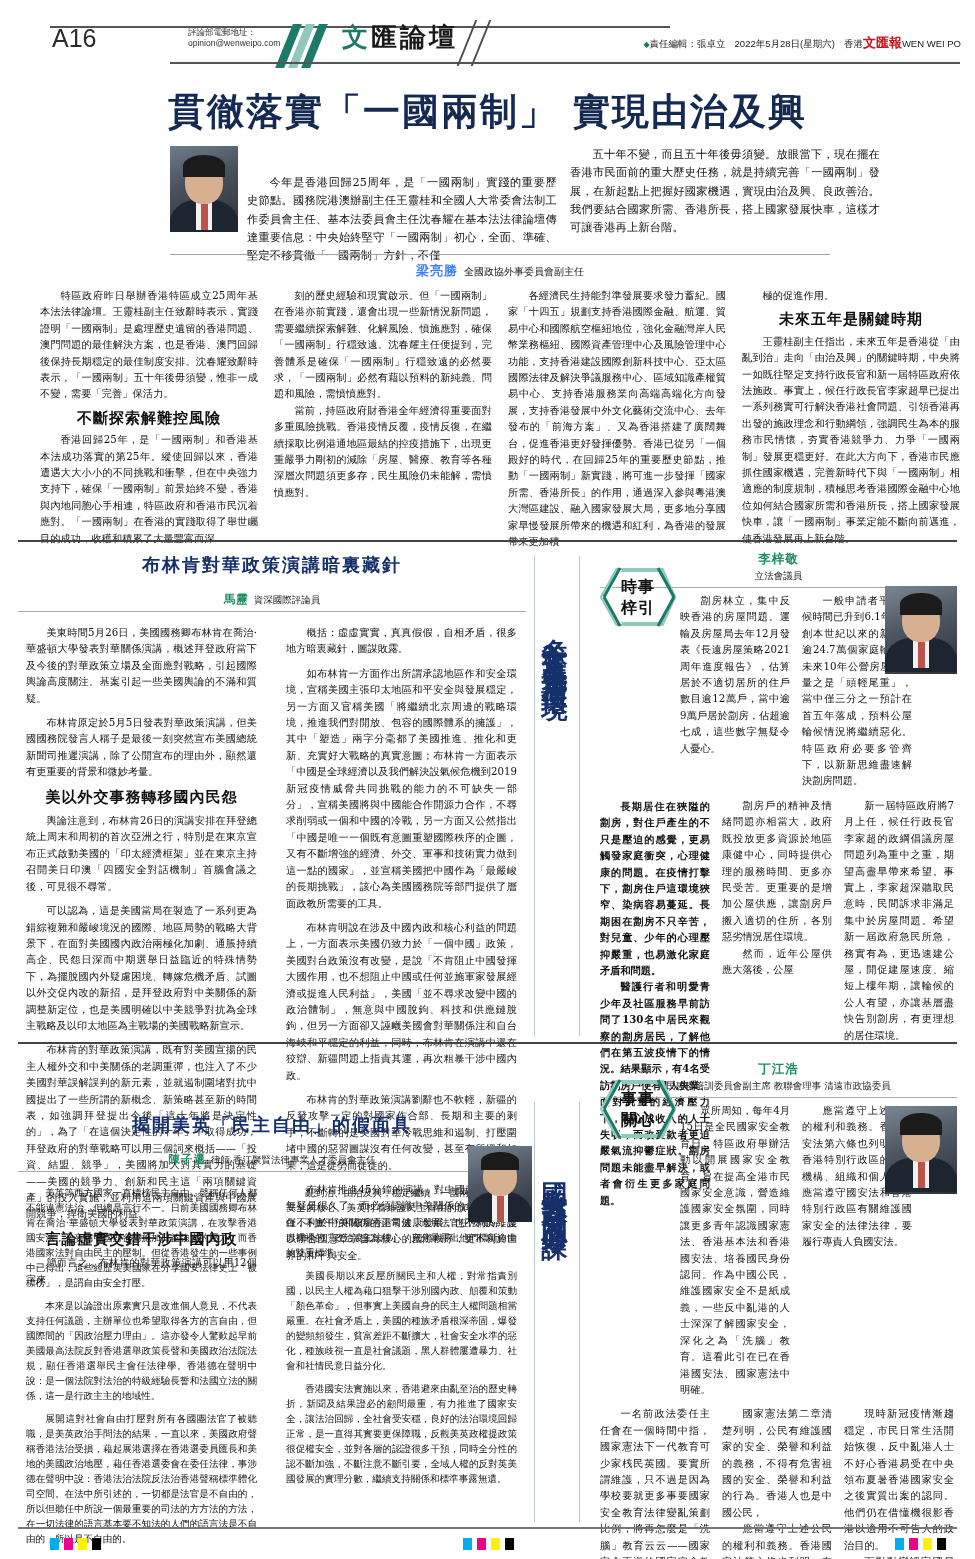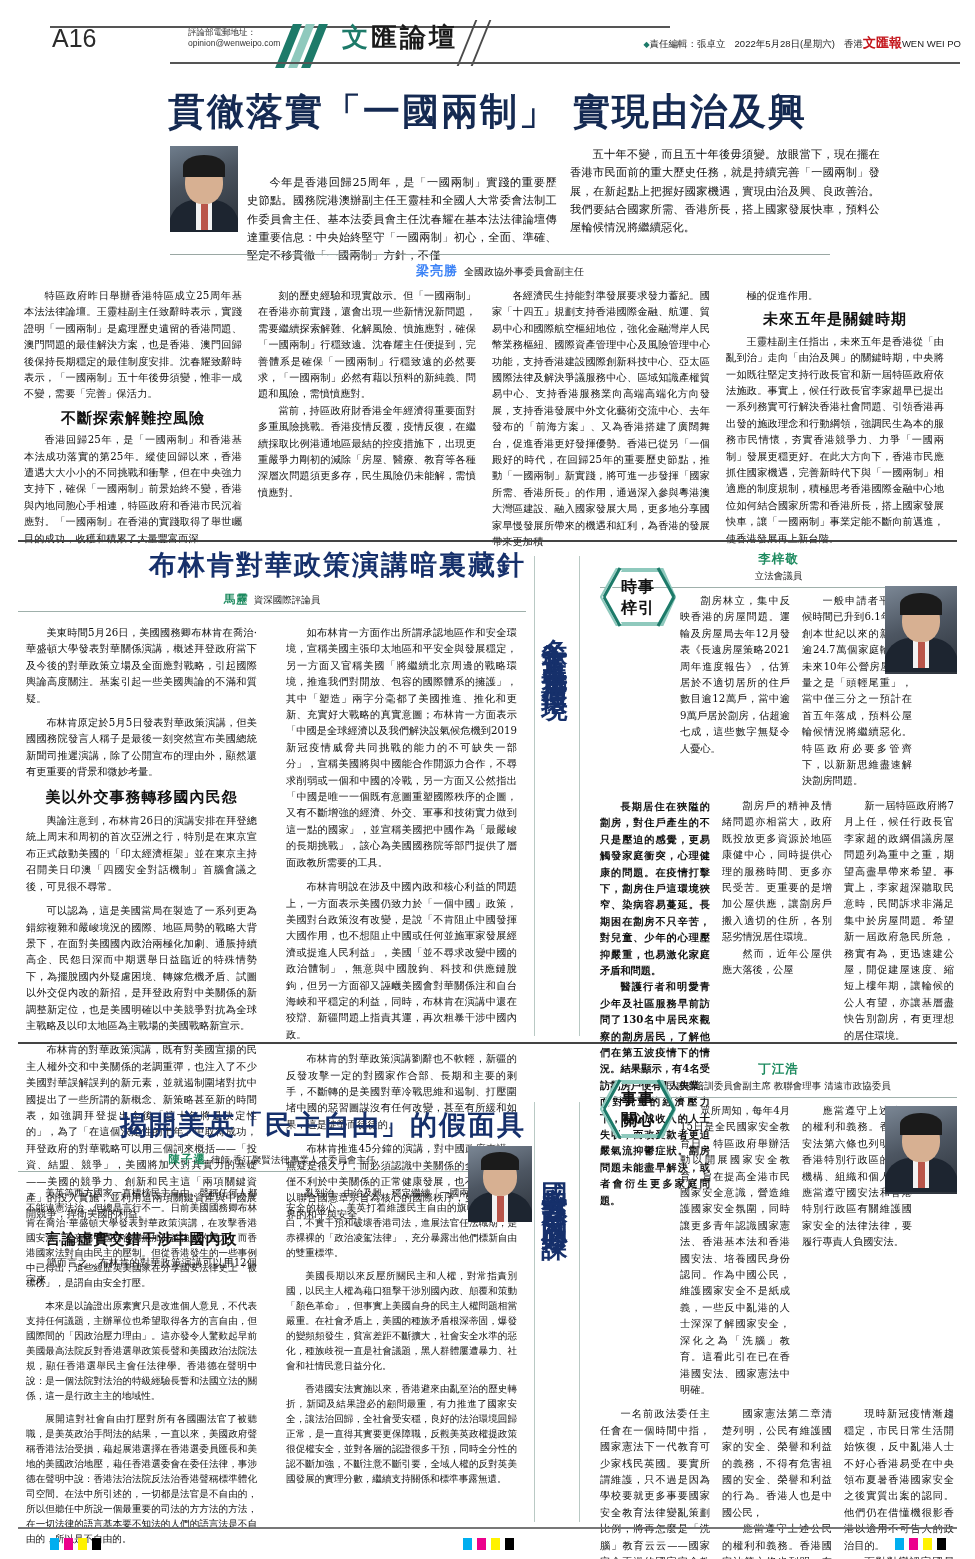--- a/index.html
+++ b/index.html
@@ -96,39 +96,39 @@
   .lead-byline {
     position:absolute; left:170px; top:178px; width:660px;
     text-align:center;
     border-top:1px solid #9aa7a3;
     padding-top:5px;
   }
   .lead-byline .nm { color:#3b82f6; font-weight:bold; font-size:13px; font-family:Liberation Sans, sans-serif; letter-spacing:1px; }
   .lead-byline .tl { color:#1a1a1a; font-size:10px; font-family:Liberation Sans, sans-serif; margin-left:6px; }
 
   
-  .lead-body { position:absolute; left:24px; top:212px; width:920px; display:flex; gap:16px; }
+  .lead-body { position:absolute; left:40px; top:212px; width:920px; display:flex; gap:16px; }
   .lc { width:224px; font-size:10.2px; line-height:16.4px; text-align:justify; letter-spacing:0.1px; }
   .lc p { margin:0 0 0 0; text-indent:2em; }
   .subhd {
     font-family:"DejaVu Sans", sans-serif; font-weight:bold; font-size:15px;
     color:#111; text-align:center; letter-spacing:1px;
     margin:7px 0 6px 0; text-indent:0;
   }
 
   
   .div-h1 { position:absolute; left:18px; top:540px; width:939px; height:2px; background:#444; }
 
   
   .midband { position:absolute; left:0; top:548px; width:975px; height:500px; }
 
   .art-blinken { position:absolute; left:18px; top:0; width:508px; }
   .art-hd-blue {
-    text-align:right; font-family:"DejaVu Sans", sans-serif; font-weight:bold;
-    font-size:27px; color:#16306b; letter-spacing:2px; line-height:34px;
+    text-align:center; font-family:"DejaVu Sans", sans-serif; font-weight:bold;
+    font-size:18px; color:#16306b; letter-spacing:2px; line-height:34px;
   }
   .art-author { text-align:center; margin-top:6px; }
   .art-author .nm { color:#1d8a5f; font-weight:bold; font-size:11.5px; font-family:"DejaVu Sans",sans-serif; letter-spacing:1px;}
   .art-author .tl { color:#1a1a1a; font-size:9.5px; font-family:"DejaVu Sans",sans-serif; margin-left:5px; }
   .art-rule { border-top:1px solid #9fb0ab; margin-top:4px; }
   .cols2 { display:flex; gap:13px; margin-top:5px; }
   .col2 { width:247px; font-size:10.2px; line-height:16.4px; text-align:justify; }
   .col2 p { margin:8px; text-indent:2em; }
 
   
@@ -226,21 +226,21 @@
         <span class="body-s"></span>
           <span class="shirt"></span>
           <span class="tie"></span>
         <span class="face"></span>
           <span class="hair"></span>
       </div>
       <div class="lead-col c1">
         <p>今年是香港回歸25周年，是「一國兩制」實踐的重要歷史節點。國務院港澳辦副主任王靈桂和全國人大常委會法制工作委員會主任、基本法委員會主任沈春耀在基本法法律論壇傳達重要信息：中央始終堅守「一國兩制」初心，全面、準確、堅定不移貫徹「一國兩制」方針，不僅</p>
       </div>
       <div class="lead-col c2">
-        <p>五十年不變，而且五十年後毋須變。放眼當下，現在擺在香港市民面前的重大歷史任務，就是持續完善「一國兩制」發展，在新起點上把握好國家機遇，實現由治及興、良政善治。我們要結合國家所需、香港所長，搭上國家發展快車，預料公屋輪候情況將繼續惡化。</p>
+        <p>五十年不變，而且五十年後毋須變。放眼當下，現在擺在香港市民面前的重大歷史任務，就是持續完善「一國兩制」發展，在新起點上把握好國家機遇，實現由治及興、良政善治。我們要結合國家所需、香港所長，搭上國家發展快車，這樣才可讓香港再上新台階。</p>
       </div>
     </div>
 
     <div class="lead-byline">
       <span class="nm">梁亮勝</span><span class="tl">全國政協外事委員會副主任</span>
     </div>
 
     <div class="lead-body">
       <div class="lc">
         <p>特區政府昨日舉辦香港特區成立25周年基本法法律論壇。王靈桂副主任致辭時表示，實踐證明「一國兩制」是處理歷史遺留的香港問題、澳門問題的最佳解決方案，也是香港、澳門回歸後保持長期穩定的最佳制度安排。沈春耀致辭時表示，「一國兩制」五十年後毋須變，惟非一成不變，需要「完善」保活力。</p>
@@ -277,20 +277,21 @@
           <p>美東時間5月26日，美國國務卿布林肯在喬治·華盛頓大學發表對華關係演講，概述拜登政府當下及今後的對華政策立場及全面應對戰略，引起國際輿論高度關注。基案引起一些美國輿論的不滿和質疑。</p>
           <p>布林肯原定於5月5日發表對華政策演講，但美國國務院發言人稱子是最後一刻突然宣布美國總統新聞司推遲演講，除了公開宣布的理由外，顯然還有更重要的背景和微妙考量。</p>
           <div class="subhd">美以外交事務轉移國內民怨</div>
           <p>輿論注意到，布林肯26日的演講安排在拜登總統上周末和周初的首次亞洲之行，特別是在東京宣布正式啟動美國的「印太經濟框架」並在東京主持召開美日印澳「四國安全對話機制」首腦會議之後，可見很不尋常。</p>
           <p>可以認為，這是美國當局在製造了一系列更為錯綜複雜和嚴峻境況的國際、地區局勢的戰略大背景下，在面對美國國內政治兩極化加劇、通脹持續高企、民怨日深而中期選舉日益臨近的特殊情勢下，為擺脫國內外疑慮困境、轉嫁危機矛盾、試圖以外交促內改的新招，是拜登政府對中美關係的新調整新定位，也是美國明確以中美競爭對抗為全球主戰略及以印太地區為主戰場的美國戰略新宣示。</p>
           <p>布林肯的對華政策演講，既有對美國宣揚的民主人權外交和中美關係的老調重彈，也注入了不少美國對華誤解誤判的新元素，並就遏制圍堵對抗中國提出了一些所謂的新概念、新策略甚至新的時間表，如強調拜登提出今後「這十年將是決定性的」，為了「在這個決定性的十年」中取得成功，拜登政府的對華戰略可以用三個詞來概括——「投資、結盟、競爭」，美國將加大對其實力的基礎——美國的競爭力、創新和民主這「兩項關鍵資產」的投入實施，並利用這兩項關鍵資產與中國展開競爭，捍衛美國的利益。</p>
           <div class="subhd">言論虛實交錯干涉中國內政</div>
           <p>簡而言之，布林肯的對華政策演講可以用12個字來</p>
         </div>
         <div class="col2">
+          <p>概括：虛虛實實，真真假假，自相矛盾，很多地方暗裏藏針，圖謀敗露。</p>
           <p>如布林肯一方面作出所謂承認地區作和安全環境，宣稱美國主張印太地區和平安全與發展穩定，另一方面又官稱美國「將繼續北京周邊的戰略環境，推進我們對開放、包容的國際體系的擁護」，其中「塑造」兩字分毫都了美國推進、推化和更新、充實好大戰略的真實意圖；布林肯一方面表示「中國是全球經濟以及我們解決設氣候危機到2019新冠疫情威脅共同挑戰的能力的不可缺失一部分」，宣稱美國將與中國能合作開源力合作，不尋求削弱或一個和中國的冷戰，另一方面又公然指出「中國是唯一一個既有意圖重塑國際秩序的企圖，又有不斷增強的經濟、外交、軍事和技術實力做到這一點的國家」，並宣稱美國把中國作為「最嚴峻的長期挑戰」，該心為美國國務院等部門提供了層面政教所需要的工具。</p>
           <p>布林肯明說在涉及中國內政和核心利益的問題上，一方面表示美國仍致力於「一個中國」政策，美國對台政策沒有改變，是說「不肯阻止中國發揮大國作用，也不想阻止中國或任何並施軍家發展經濟或提進人民利益」，美國「並不尋求改變中國的政治體制」，無意與中國脫鉤、科技和供應鏈脫鉤，但另一方面卻又誣衊美國會對華關係注和自台海峽和平穩定的利益，同時，布林肯在演講中還在狡辯、新疆問題上指責其運，再次粗暴干涉中國內政。</p>
           <p>布林肯的對華政策演講劉辭也不軟輕，新疆的反發攻擊一定的對國家作合部、長期和主要的剩手，不斷轉的是美國對華冷戰思維和遏制、打壓圍堵中國的惡習圖謀沒有任何改變，甚至有所緩和如果，這是徒勞而徒徒的。</p>
           <p>布林肯推進45分鐘的演講，對中國政府來講，無疑是很久了，而必須認識中美關係的全部。這不僅不利於中美關係的正常健康發展，也不利於維護以聯合國憲章宗旨為核心的國際秩序，更不利於世界的和平與安全。</p>
         </div>
       </div>
     </div>
 
     <div class="vtitle-wrap" style="left:534px; top:8px; height:480px;">
       <span class="vline-l" style="top:0; height:480px;"></span>

